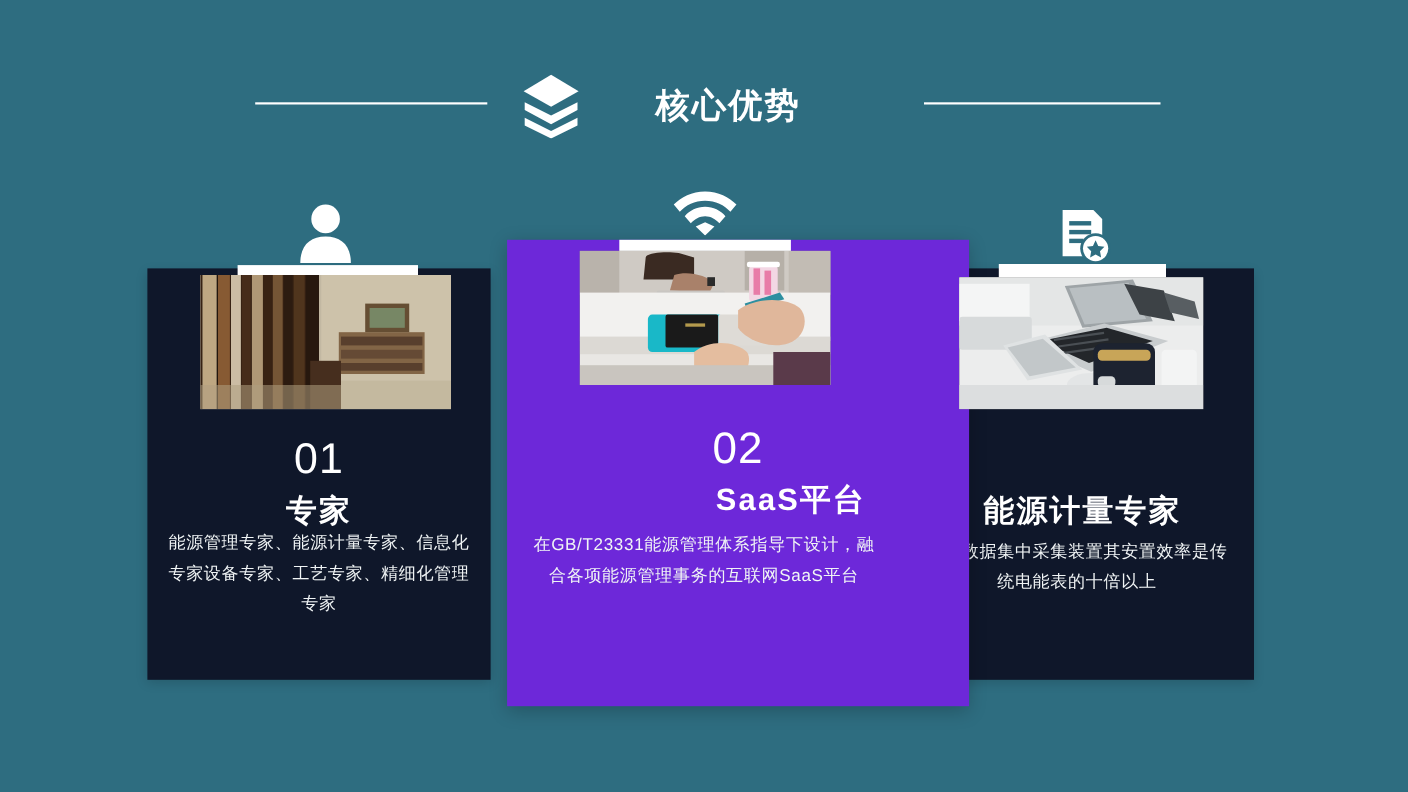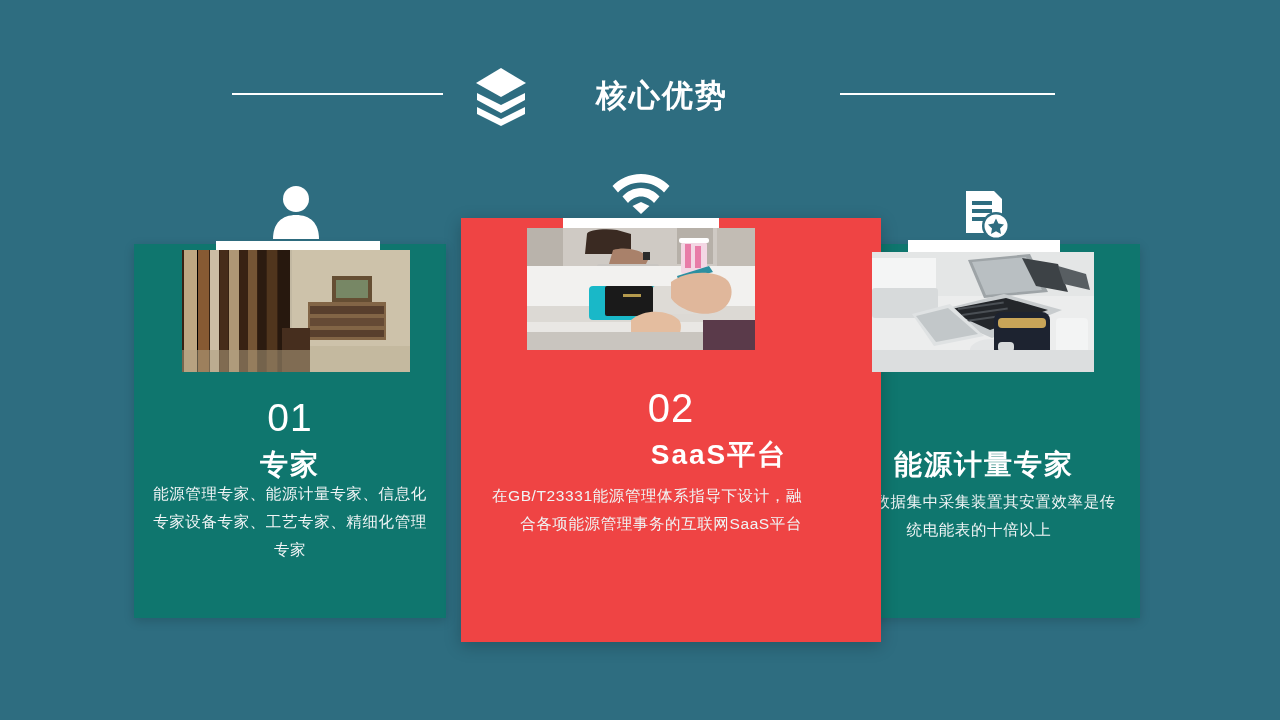--- a/index.html
+++ b/index.html
@@ -61,32 +61,32 @@
 
   
   .card {
     position: absolute;
     box-sizing: border-box;
   }
   .card.side {
     top: 244px;
     width: 312px;
     height: 374px;
-    background: #0f766e;
+    background: #0f172a;
     box-shadow: 0 3px 10px rgba(0,0,0,0.16);
   }
   .card.side.one   { left: 134px; }
   .card.side.three { left: 828px; }
 
   .card.center {
     left: 461px;
     top: 218px;
     width: 420px;
     height: 424px;
-    background: #ef4444;
+    background: #6d28d9;
     box-shadow: 0 4px 16px rgba(0,0,0,0.22);
   }
 
   
   .top-icon {
     position: absolute;
     z-index: 5;
     color: #ffffff;
   }
   .icon-person { left: 268px; top: 183px; width: 56px; height: 56px; }
@@ -152,21 +152,21 @@
   .one .card-desc { left: 14px; top: 236px; width: 284px; }
 
   
   .three .card-num  { top: 152px; }
   .three .card-title{ top: 206px; }
   .three .card-desc { left: 9px; top: 244px; width: 284px; }
 
   
   .center .card-num   { top: 168px; font-size: 40px; }
   .center .card-title { top: 222px; margin-left: 48px; }
-  .center .card-desc  { left: 17px; top: 264px; width: 324px; text-align: right; }
+  .center .card-desc  { left: 17px; top: 264px; width: 324px; }
 </style>
 </head>
 <body>
 
 <div class="slide">
 
   <div class="header">
     <div class="header-rule left"></div>
     <div class="header-rule right"></div>
 

